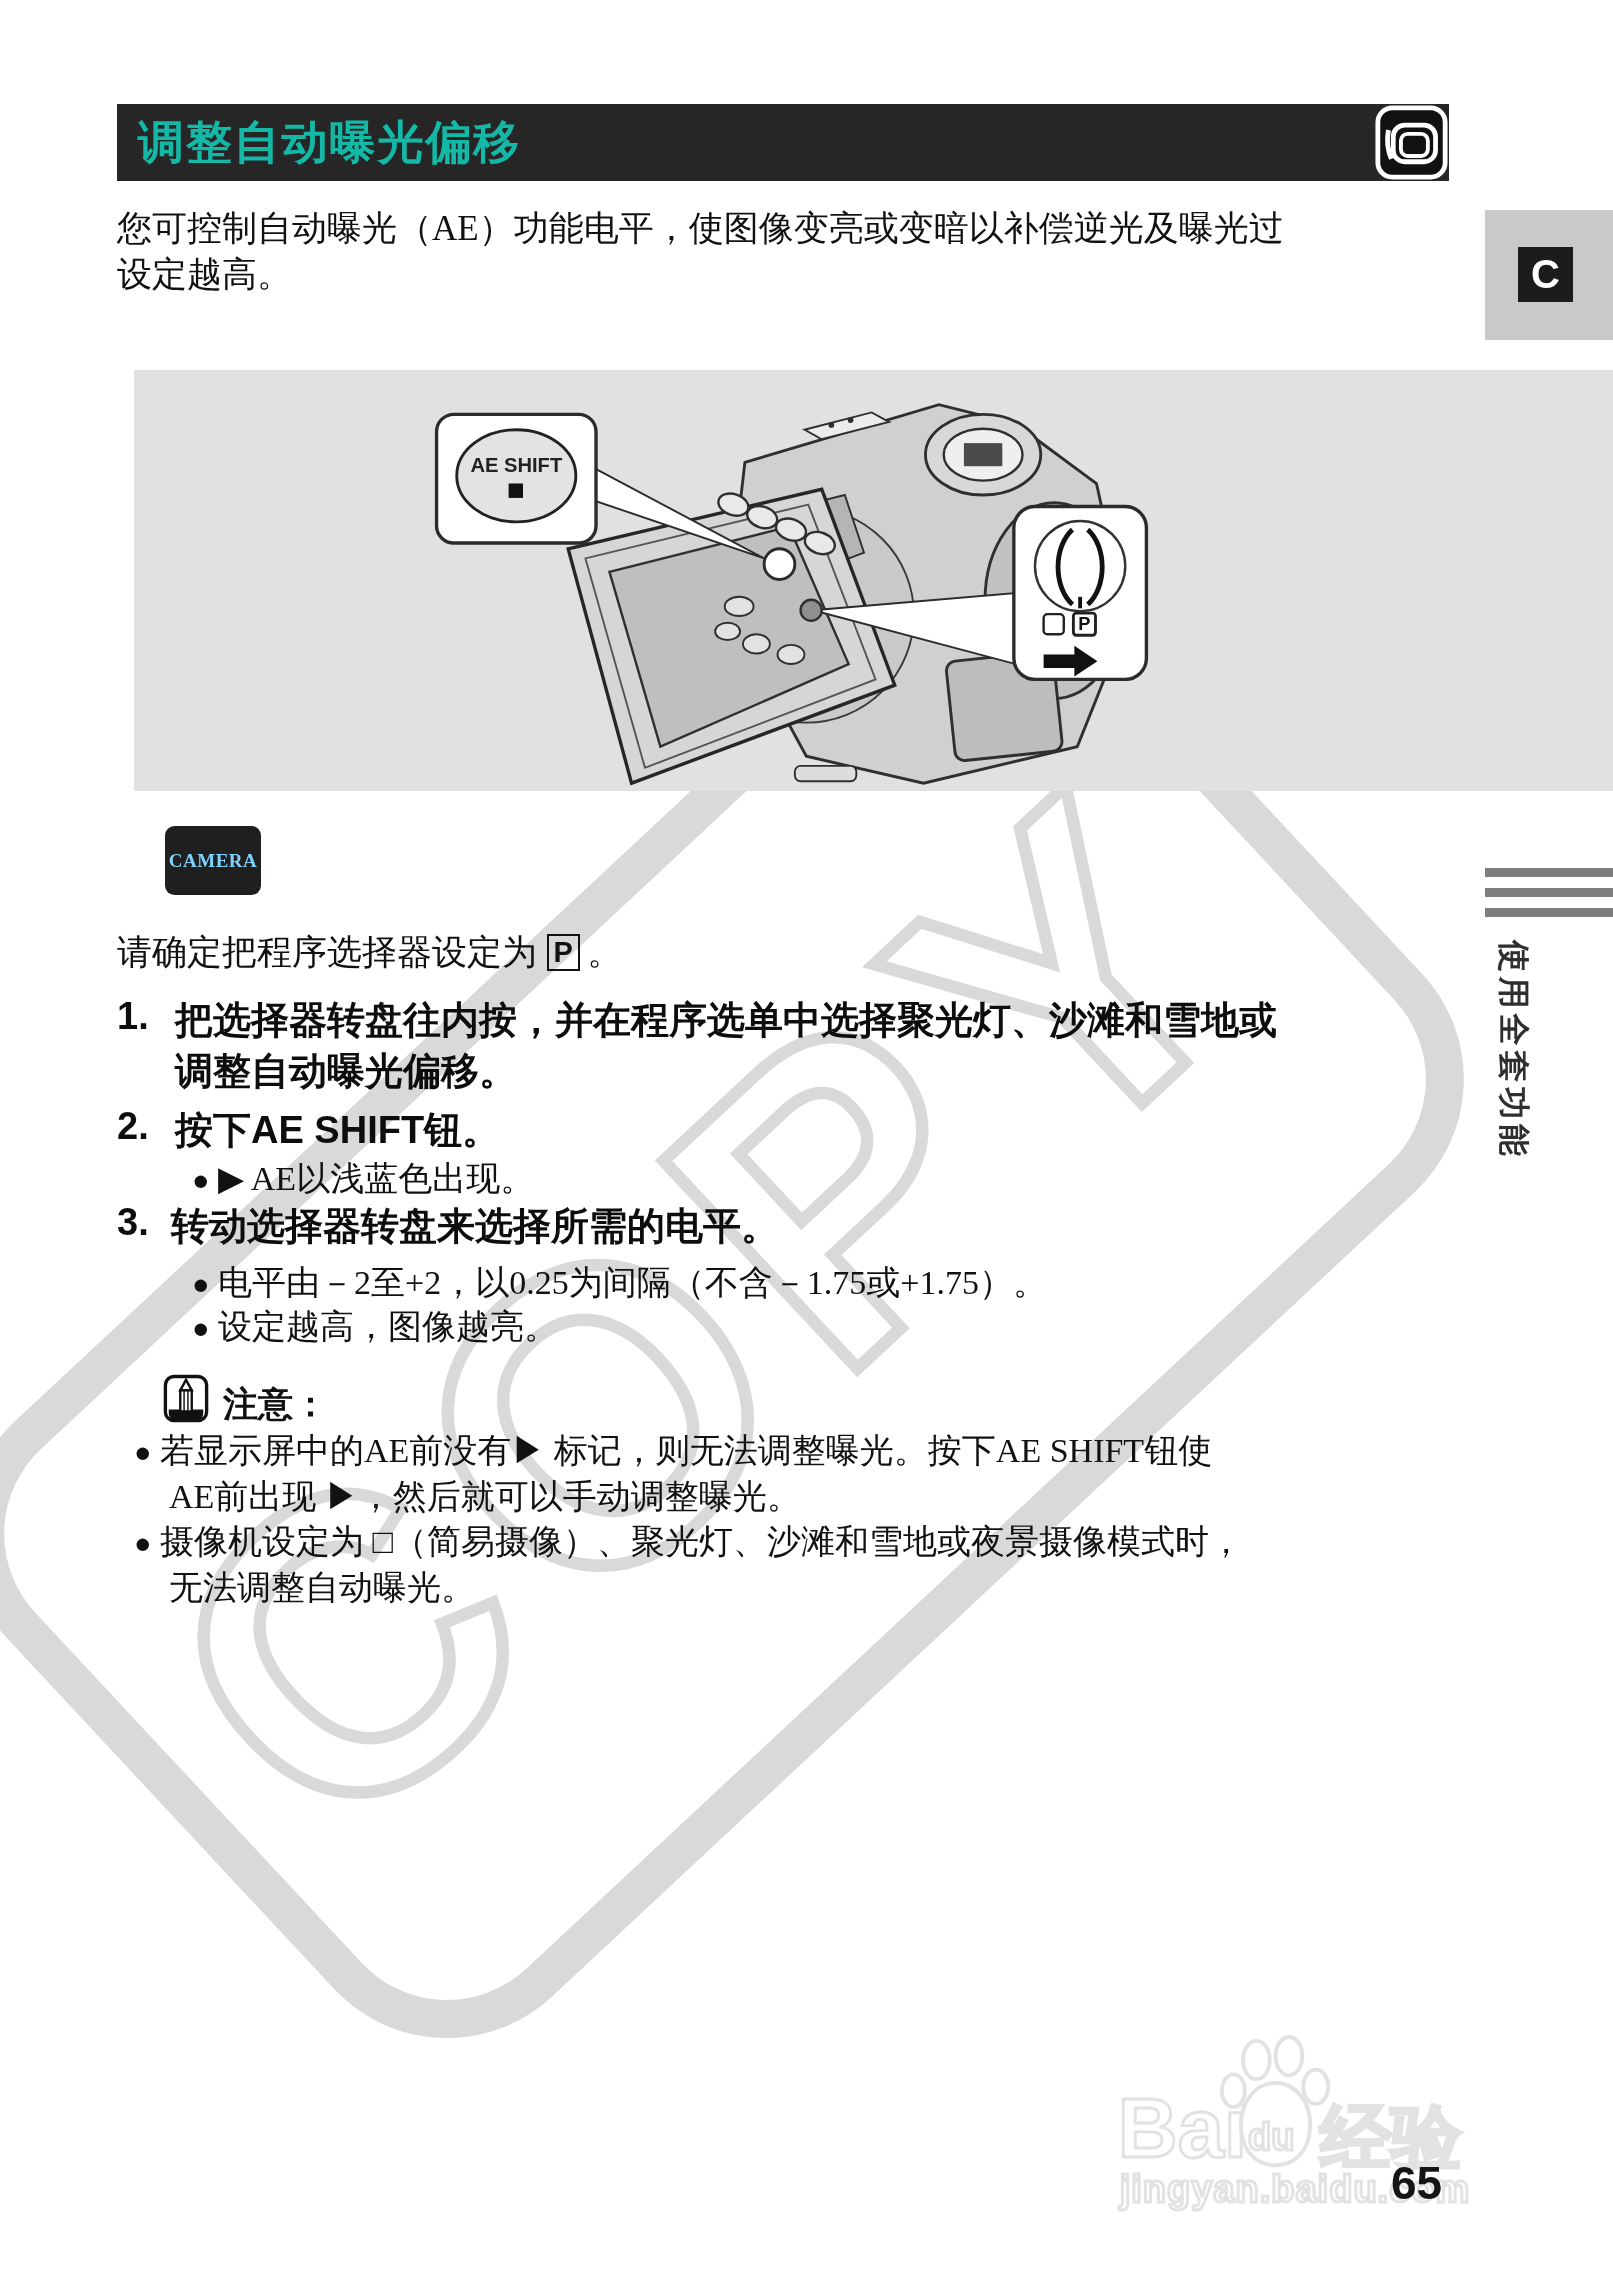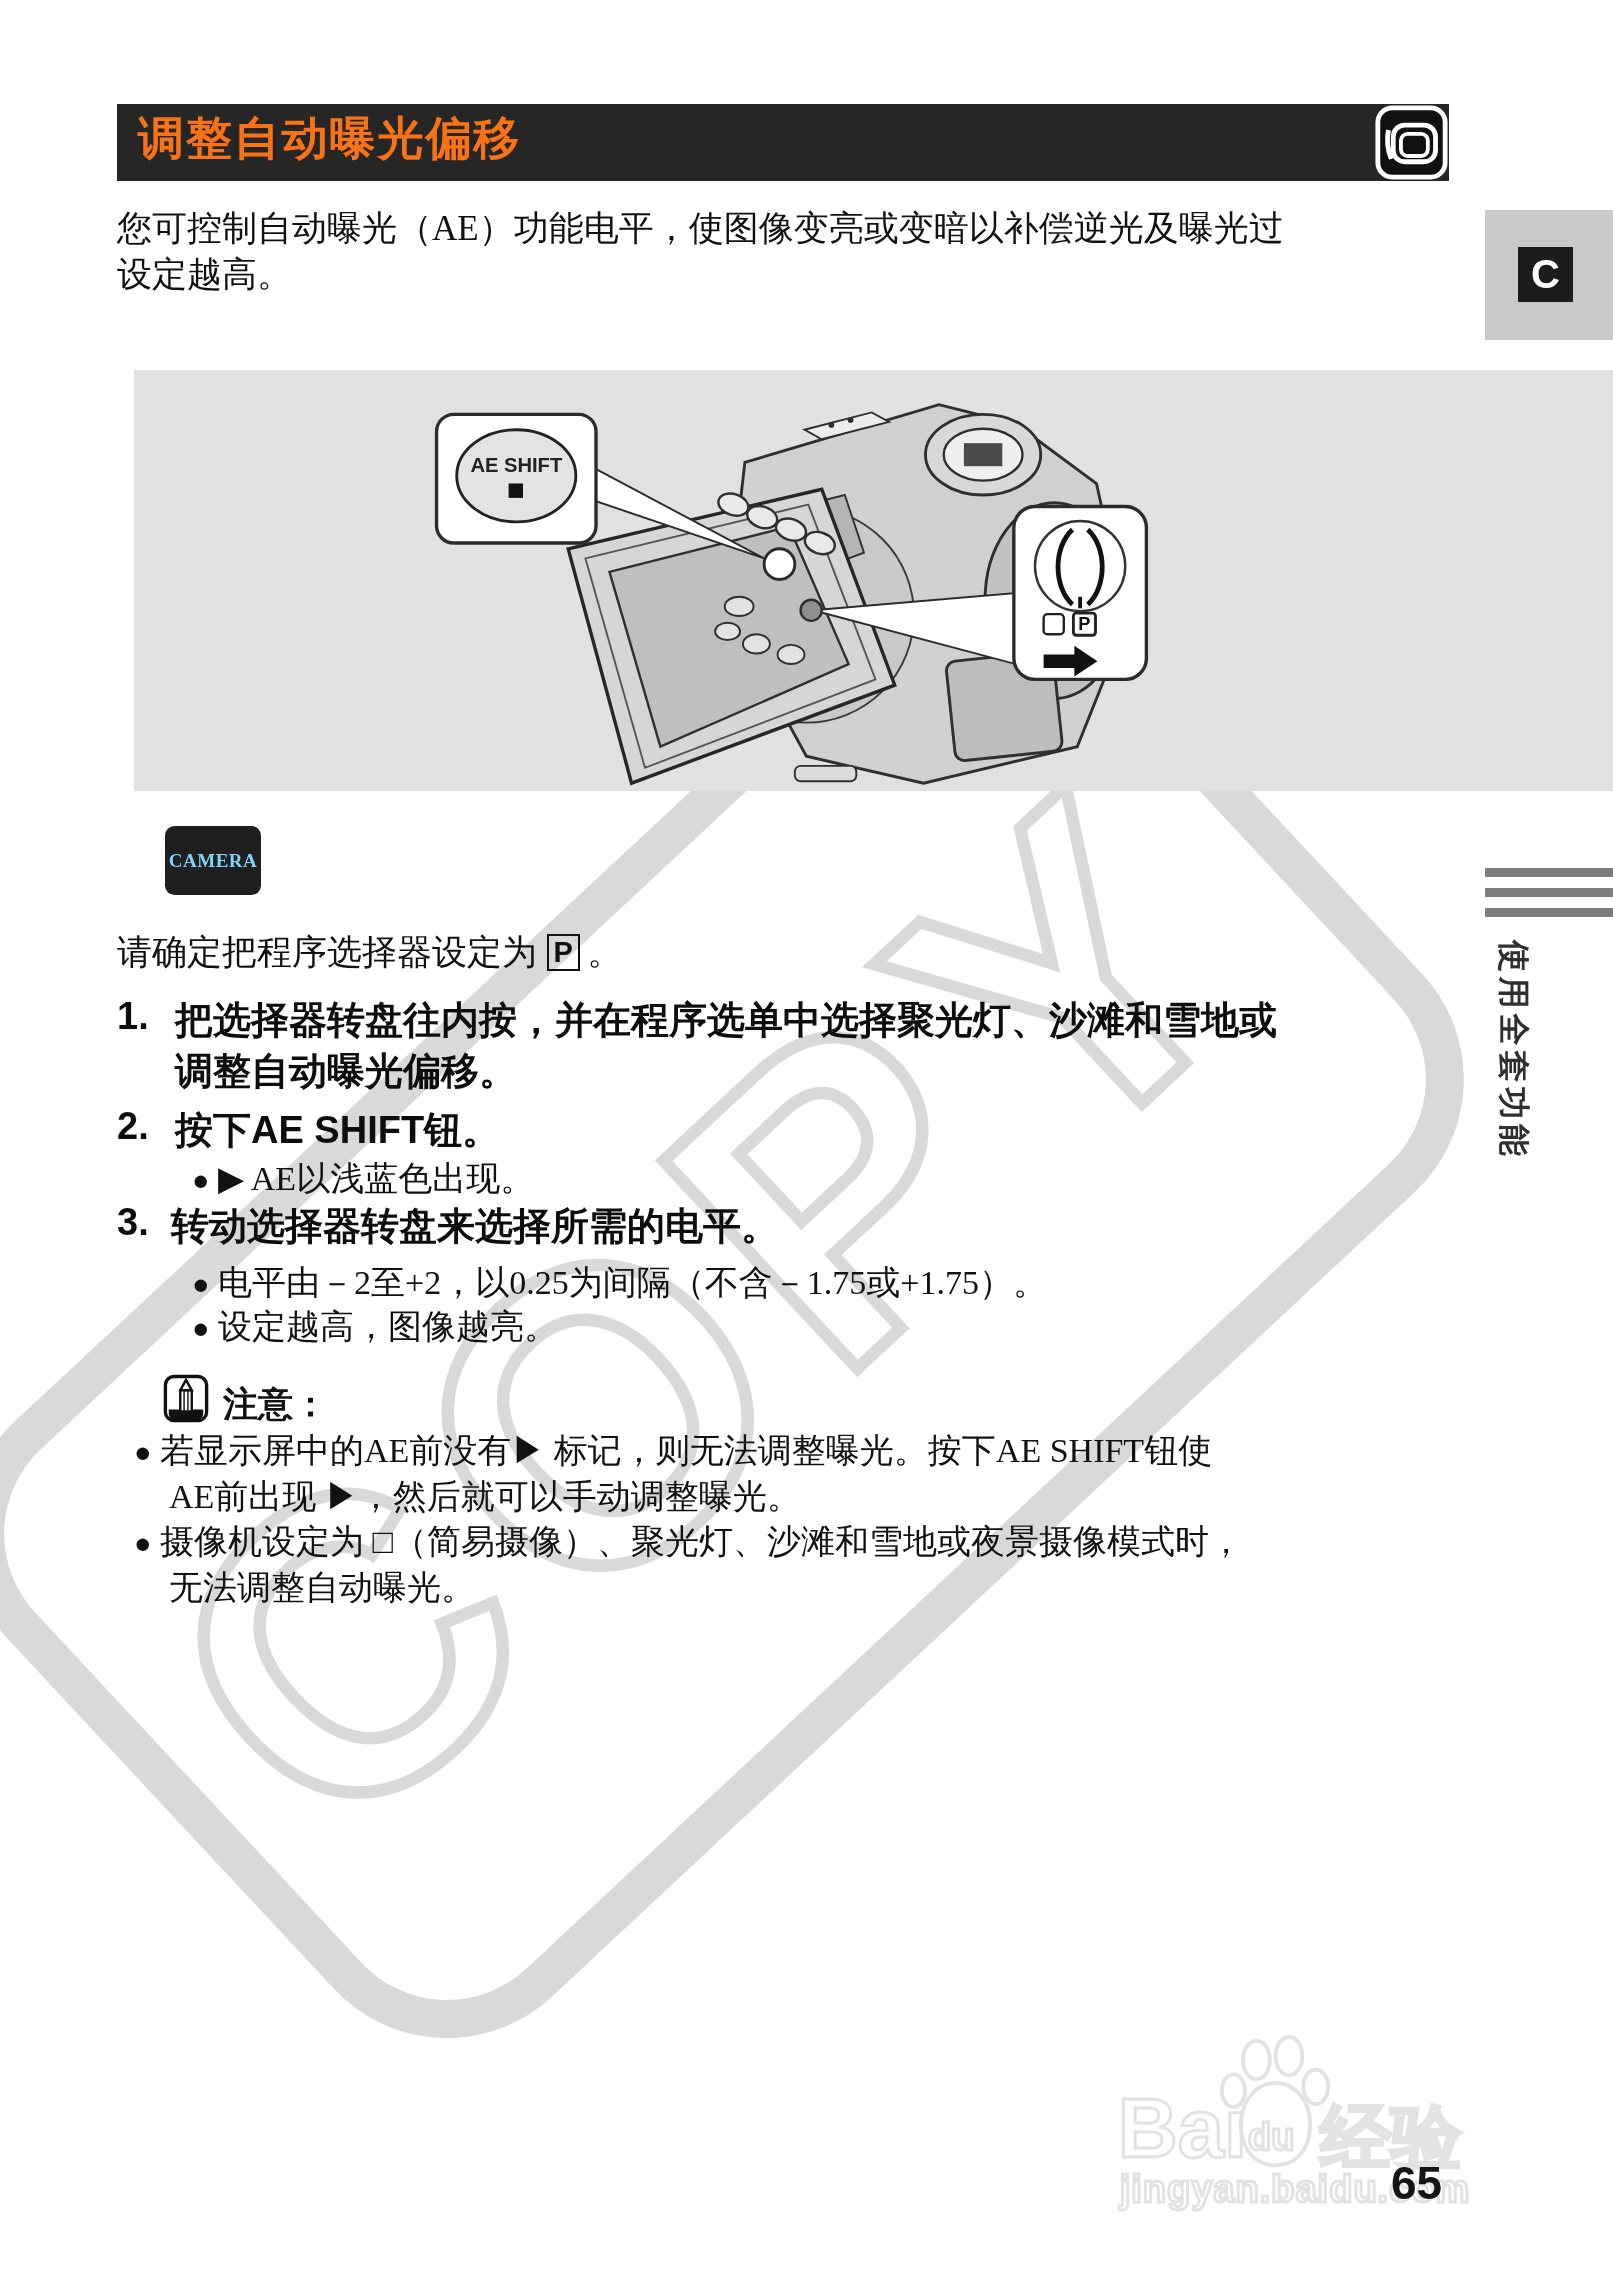--- a/index.html
+++ b/index.html
@@ -15,22 +15,22 @@
   .baidu-wm{position:absolute;left:1112px;top:2035px;width:365px;height:192px;z-index:1;}
   .baidu-wm .t{position:absolute;font-family:"Liberation Sans",sans-serif;font-weight:700;
            color:#ffffff;-webkit-text-stroke:2.9px #e2e2e2;white-space:nowrap;}
   .bw-bai{left:5.8px;top:46px;font-size:83px;text-align:right;}
   .bw-cn{left:208px;top:56px;font-size:71px;}
   .bw-du{left:136px;top:81px;font-size:38px;-webkit-text-stroke:2.4px #e2e2e2;}
   .bw-url{left:7.7px;top:133px;font-size:38px;-webkit-text-stroke:1.9px #e6e6e6;letter-spacing:1px;}
   
   .z2{position:absolute;z-index:2;}
   .hdr{left:117px;top:104px;width:1332px;height:77px;background:#262626;}
-  .hdr-title{position:absolute;left:21px;top:0;height:77px;line-height:77px;color:#f97316;
-           font-family:Liberation Mono, monospace;font-weight:700;font-size:46px;letter-spacing:1.9px;}
+  .hdr-title{position:absolute;left:21px;top:0;height:77px;line-height:77px;color:#14b8a6;
+           font-family:Liberation Serif, serif;font-weight:700;font-size:46px;letter-spacing:1.9px;}
   .hdr-icon{position:absolute;right:0px;top:1px;}
   .ctab{left:1485px;top:210px;width:129px;height:130px;background:#c9c9c9;}
   .ctab-box{position:absolute;left:33px;top:37px;width:55px;height:55px;background:#1c1c1c;
            color:#fff;font-family:"Liberation Sans",sans-serif;font-weight:700;font-size:40px;
            display:flex;align-items:center;justify-content:center;}
   .line{position:absolute;white-space:nowrap;}
   .serif36{font-size:35px;line-height:46px;}
   .serif35{font-size:34px;}
   .stepnum,.stepline{font-family:"Liberation Sans",sans-serif;font-weight:700;font-size:38px;color:#0d0d0d;}
   .notehead{font-family:"Liberation Sans",sans-serif;font-weight:700;font-size:35px;}

